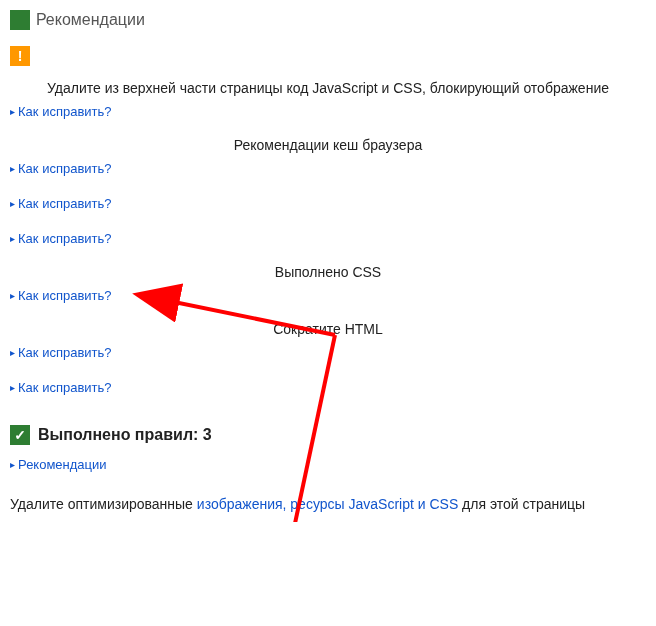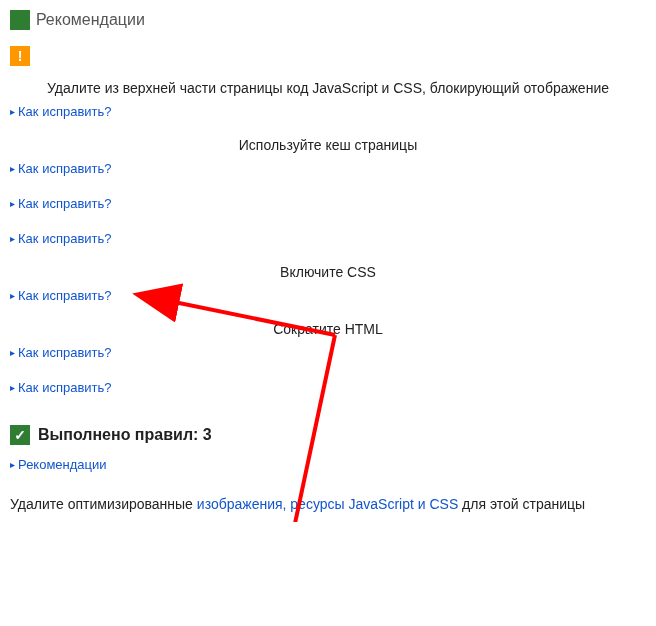--- a/index.html
+++ b/index.html
@@ -96,21 +96,21 @@
 
 <div class="item">
   <div class="item-title">Удалите из верхней части страницы код JavaScript и CSS, блокирующий отображение</div>
   <div class="how-fix">
     <span class="caret">▸</span>
     <span>Как исправить?</span>
   </div>
 </div>
 
 <div class="item">
-  <div class="item-title">Используйте кеш страницы</div>
+  <div class="item-title">Рекомендации кеш браузера</div>
   <div class="how-fix">
     <span class="caret">▸</span>
     <span>Как исправить?</span>
   </div>
 </div>
 
 <div class="item">
   <div class="how-fix">
     <span class="caret">▸</span>
     <span>Как исправить?</span>
@@ -118,21 +118,21 @@
 </div>
 
 <div class="item">
   <div class="how-fix">
     <span class="caret">▸</span>
     <span>Как исправить?</span>
   </div>
 </div>
 
 <div class="item">
-  <div class="item-title">Включите CSS</div>
+  <div class="item-title">Выполнено CSS</div>
   <div class="how-fix">
     <span class="caret">▸</span>
     <span>Как исправить?</span>
   </div>
 </div>
 
 <div class="item">
   <div class="item-title">Сократите HTML</div>
   <div class="how-fix">
     <span class="caret">▸</span>

